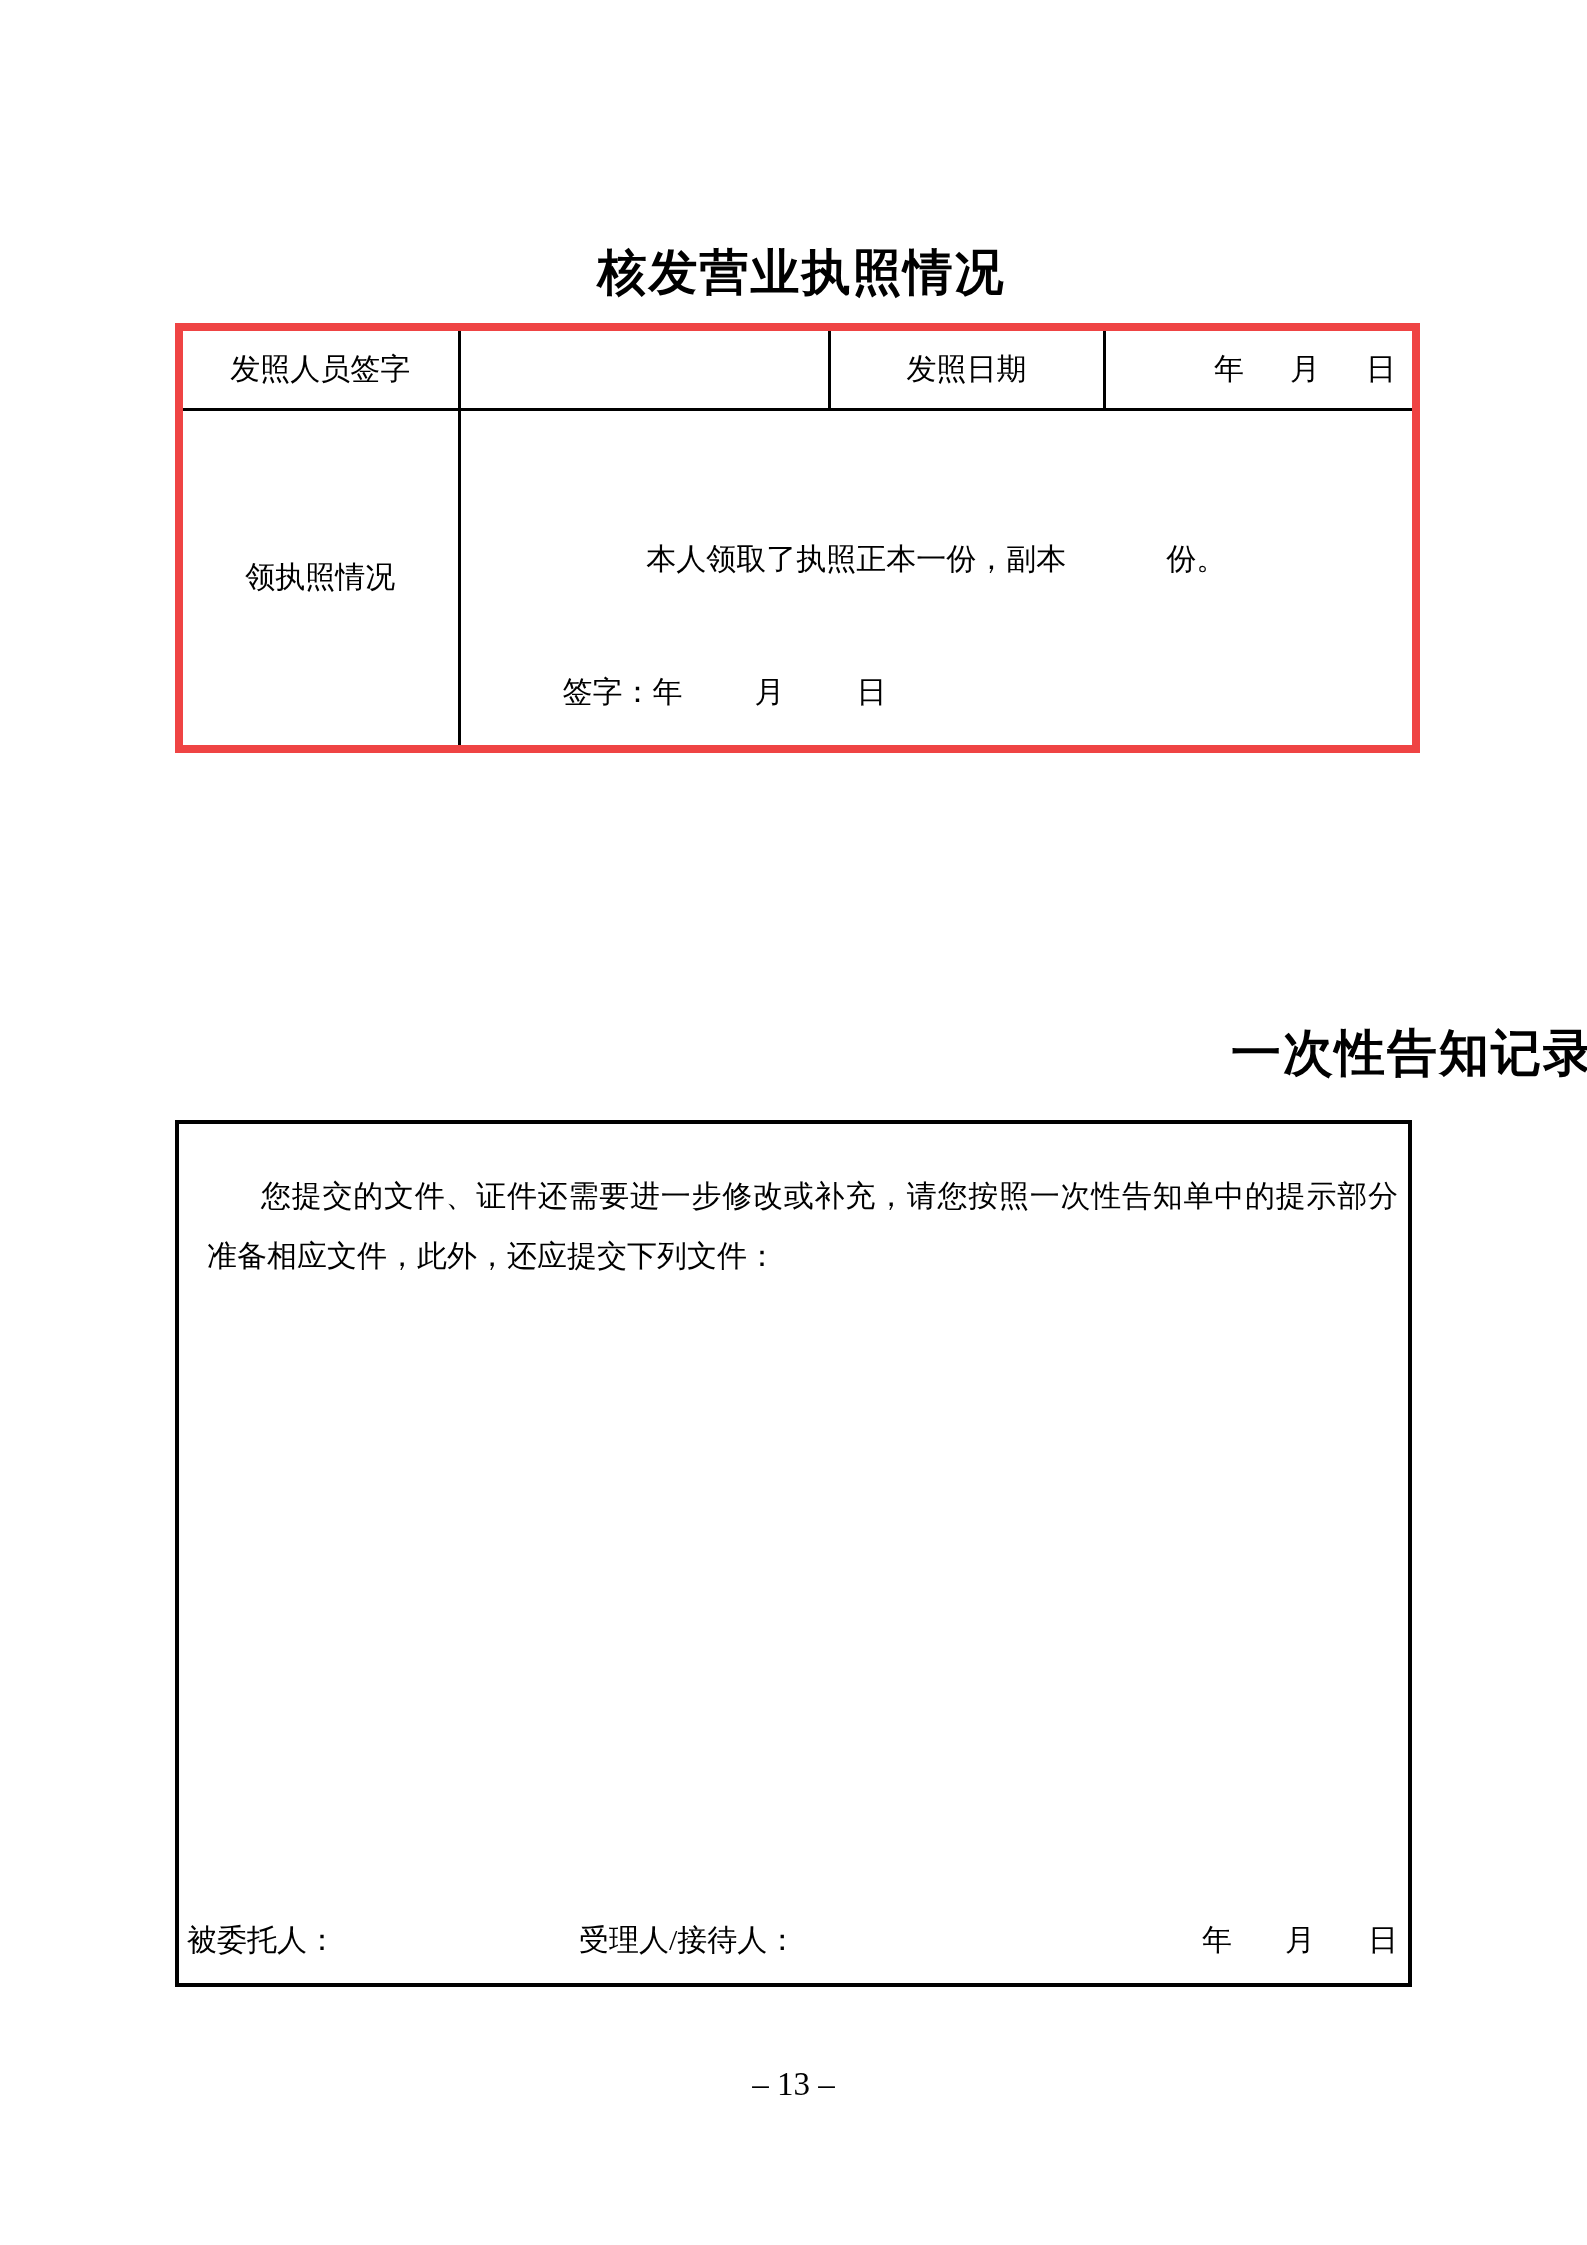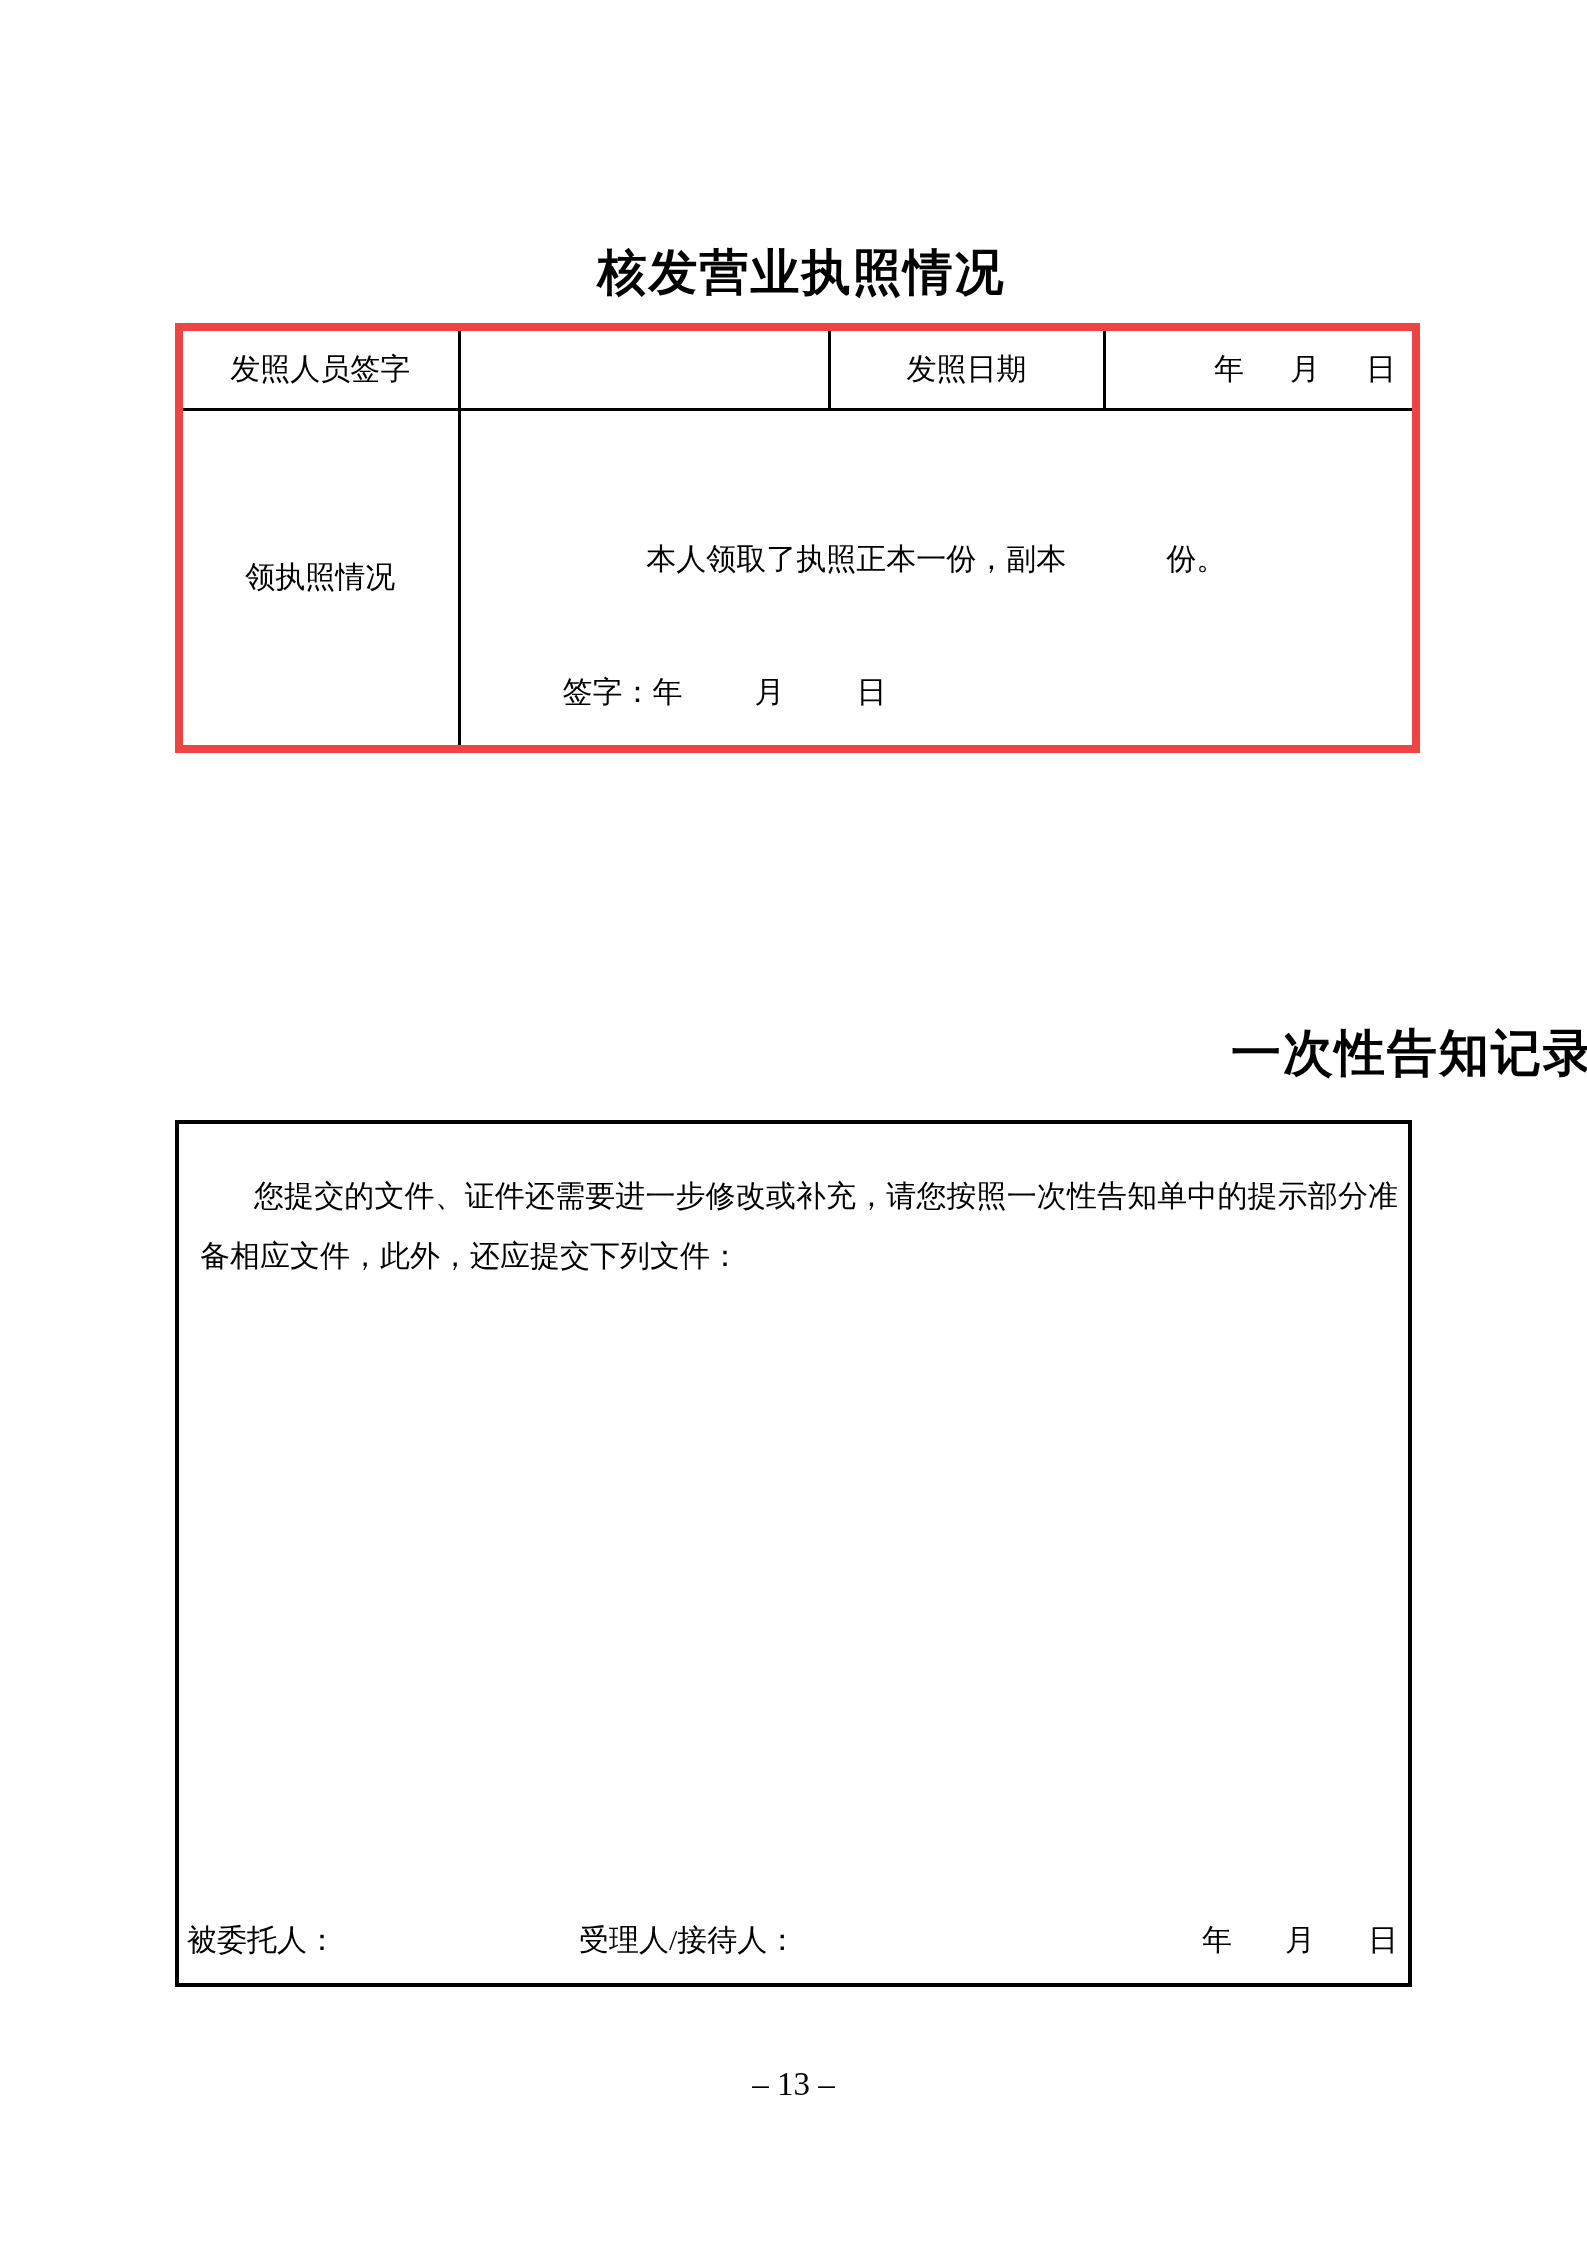--- a/index.html
+++ b/index.html
@@ -81,21 +81,21 @@
     position: absolute;
     left: 175px;
     top: 1120px;
     width: 1237px;
     height: 867px;
     border: 4px solid #000;
     font-size: 30px;
   }
   .notice-paragraph {
     margin: 0;
-    padding: 42px 10px 0 21px;
+    padding: 42px 10px 0 28px;
     text-indent: 54px;
     line-height: 60px;
     text-align: justify;
   }
   .notice-footer {
     position: absolute;
     bottom: 22px;
     left: 0;
     right: 0;
     height: 42px;

